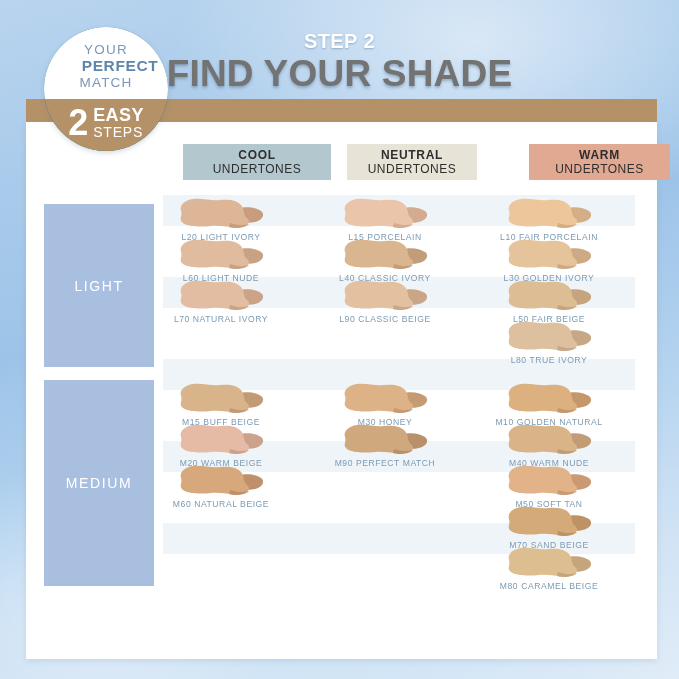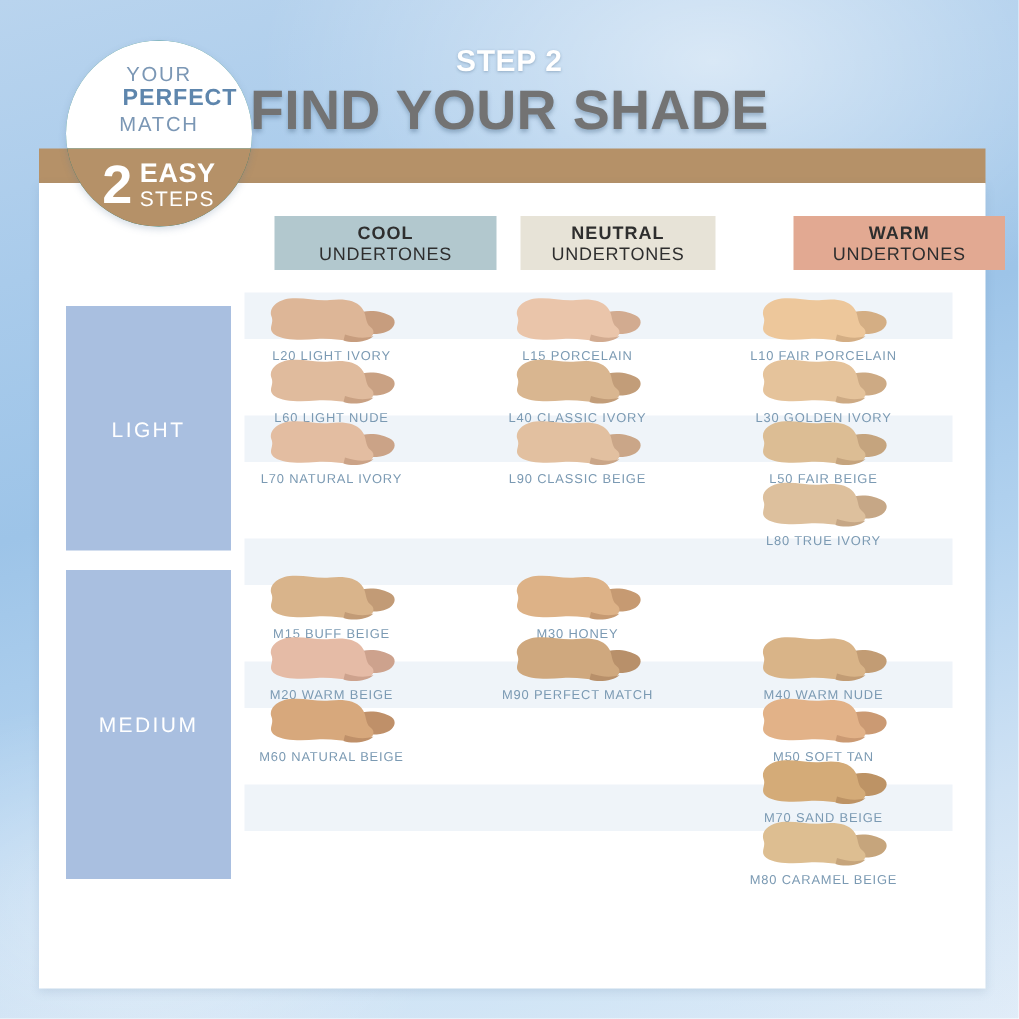--- a/index.html
+++ b/index.html
@@ -349,20 +349,32 @@
       <svg class="swatch-svg" viewBox="0 0 92 34">
         <path class="sw-tail" d="M62 12 C70 9,80 10,86 14 C90 17,88 22,83 24 C76 27,66 26,60 22 Z" fill="#b8906a"></path>
         <path class="sw-blob" d="M6 14 C4 8,10 3,18 2 C28 1,36 4,45 3 C54 2,62 3,66 8
                                  C70 13,68 18,72 21 C76 24,74 29,66 30
                                  C56 31,46 28,36 29 C26 30,14 30,8 26 C3 22,8 19,6 14 Z" fill="#cfa87e"></path>
         <path class="sw-wisp" d="M55 26 C61 28,68 29,74 27 C70 31,60 32,54 30 Z" fill="#b8906a"></path>
       </svg>
     </div>
     <div class="cell-label">M90 PERFECT MATCH</div>
   </div>
+    <div class="cell" style="left: 474px; top: 186.5px;">
+    <div class="swatch-wrap">
+      <svg class="swatch-svg" viewBox="0 0 92 34">
+        <path class="sw-tail" d="M62 12 C70 9,80 10,86 14 C90 17,88 22,83 24 C76 27,66 26,60 22 Z" fill="#c4986b"></path>
+        <path class="sw-blob" d="M6 14 C4 8,10 3,18 2 C28 1,36 4,45 3 C54 2,62 3,66 8
+                                 C70 13,68 18,72 21 C76 24,74 29,66 30
+                                 C56 31,46 28,36 29 C26 30,14 30,8 26 C3 22,8 19,6 14 Z" fill="#dcb07f"></path>
+        <path class="sw-wisp" d="M55 26 C61 28,68 29,74 27 C70 31,60 32,54 30 Z" fill="#c4986b"></path>
+      </svg>
+    </div>
+    <div class="cell-label">M10 GOLDEN NATURAL</div>
+  </div>
     <div class="cell" style="left: 474px; top: 227.5px;">
     <div class="swatch-wrap">
       <svg class="swatch-svg" viewBox="0 0 92 34">
         <path class="sw-tail" d="M62 12 C70 9,80 10,86 14 C90 17,88 22,83 24 C76 27,66 26,60 22 Z" fill="#c29c74"></path>
         <path class="sw-blob" d="M6 14 C4 8,10 3,18 2 C28 1,36 4,45 3 C54 2,62 3,66 8
                                  C70 13,68 18,72 21 C76 24,74 29,66 30
                                  C56 31,46 28,36 29 C26 30,14 30,8 26 C3 22,8 19,6 14 Z" fill="#d9b488"></path>
         <path class="sw-wisp" d="M55 26 C61 28,68 29,74 27 C70 31,60 32,54 30 Z" fill="#c29c74"></path>
       </svg>
     </div>

